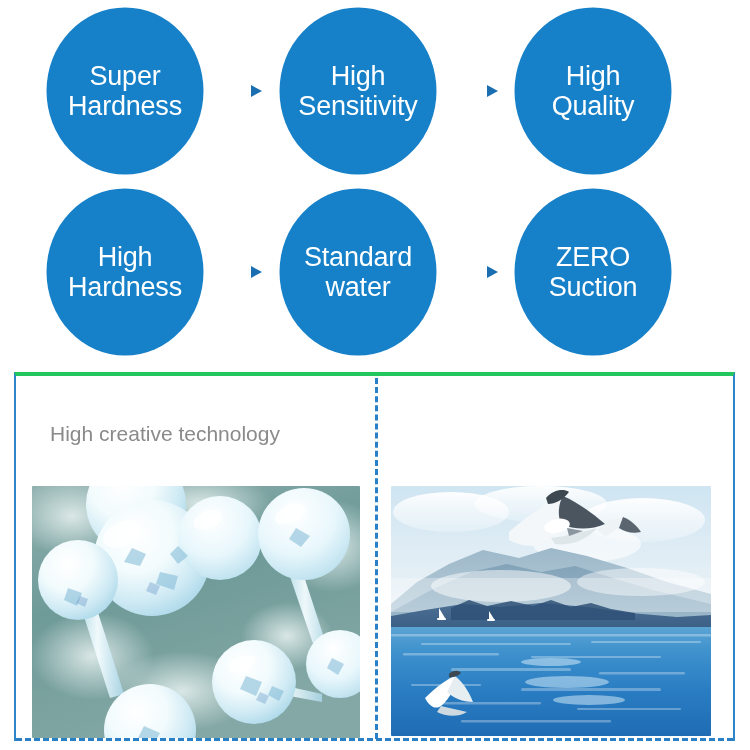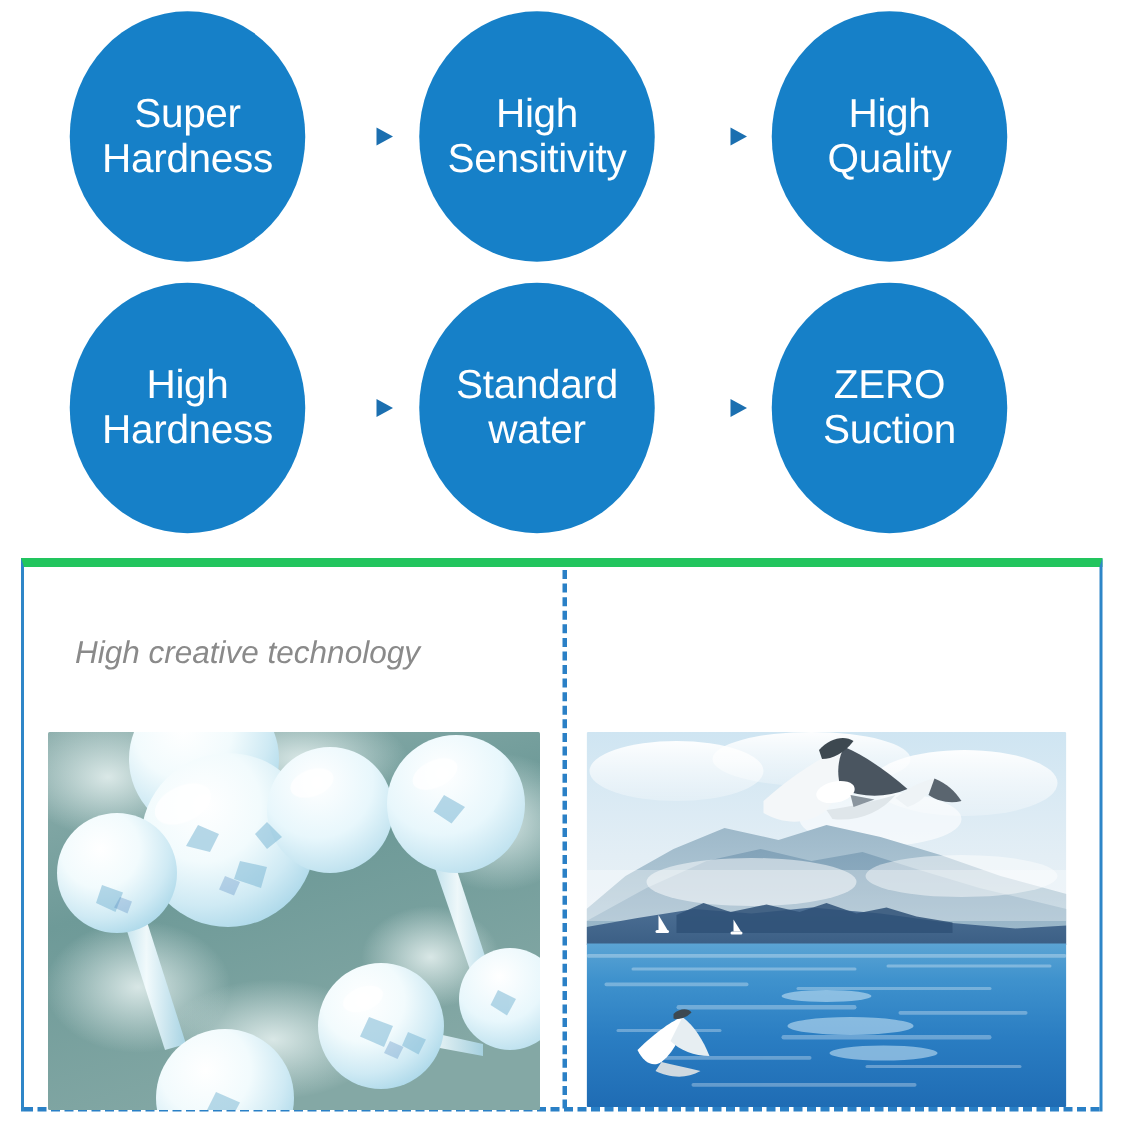--- a/index.html
+++ b/index.html
@@ -85,25 +85,24 @@
   .feature-arrow svg { display: block; }
 
   
   #showcase {
     position: absolute;
     left: 14px;
     top: 372px;
     width: 721px;
     height: 369px;
     box-sizing: border-box;
-    border-top: 6px solid #22c55e;
+    border-top: 4px solid #22c55e;
     border-left: 2px solid #2e86c8;
     border-right: 2px solid #2e86c8;
     background: #ffffff;
-    font-style: italic;
   }
   #showcase-bottom-edge {
     position: absolute;
     left: 0;
     bottom: 0;
     width: 100%;
     height: 0;
     border-bottom: 3px dashed #2a80c6;
   }
   #showcase-divider {

